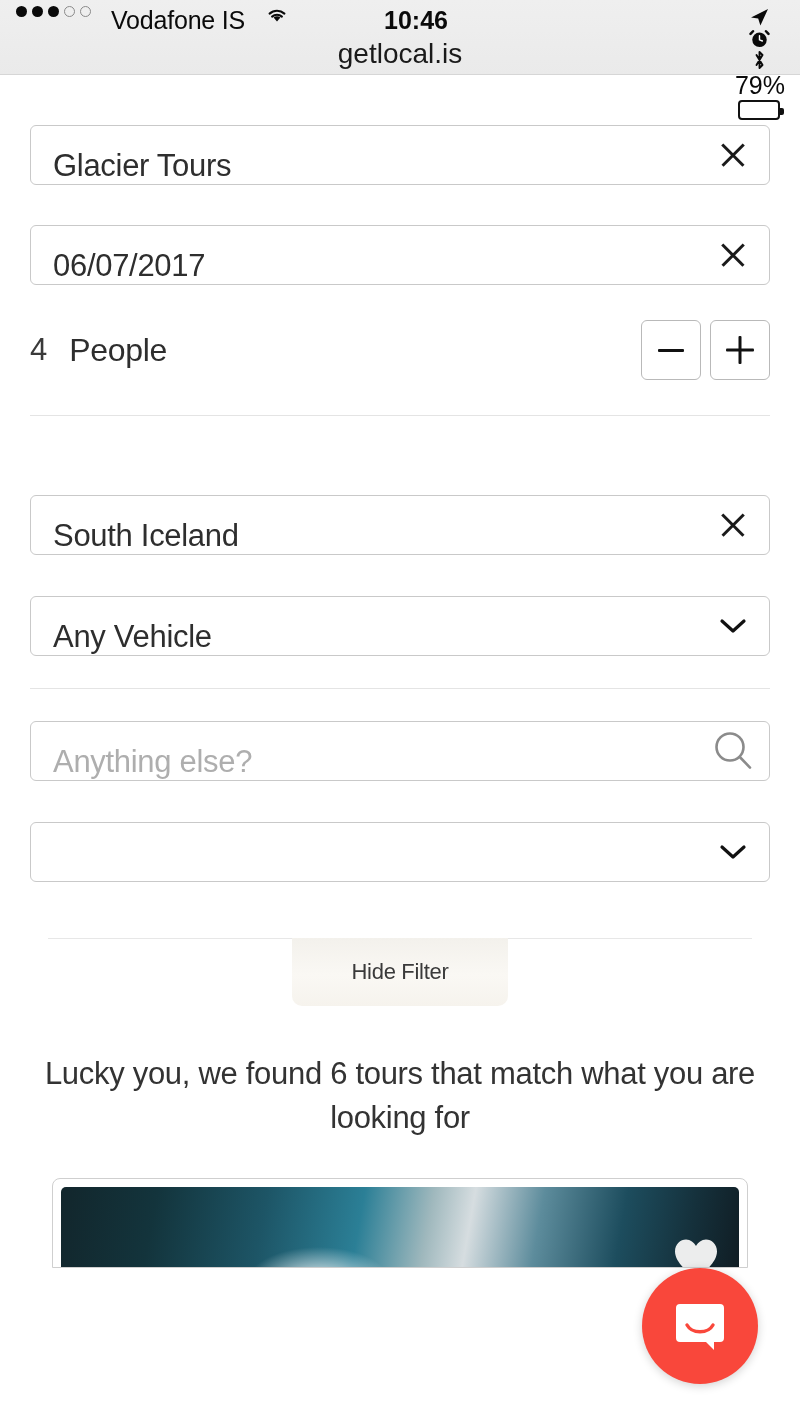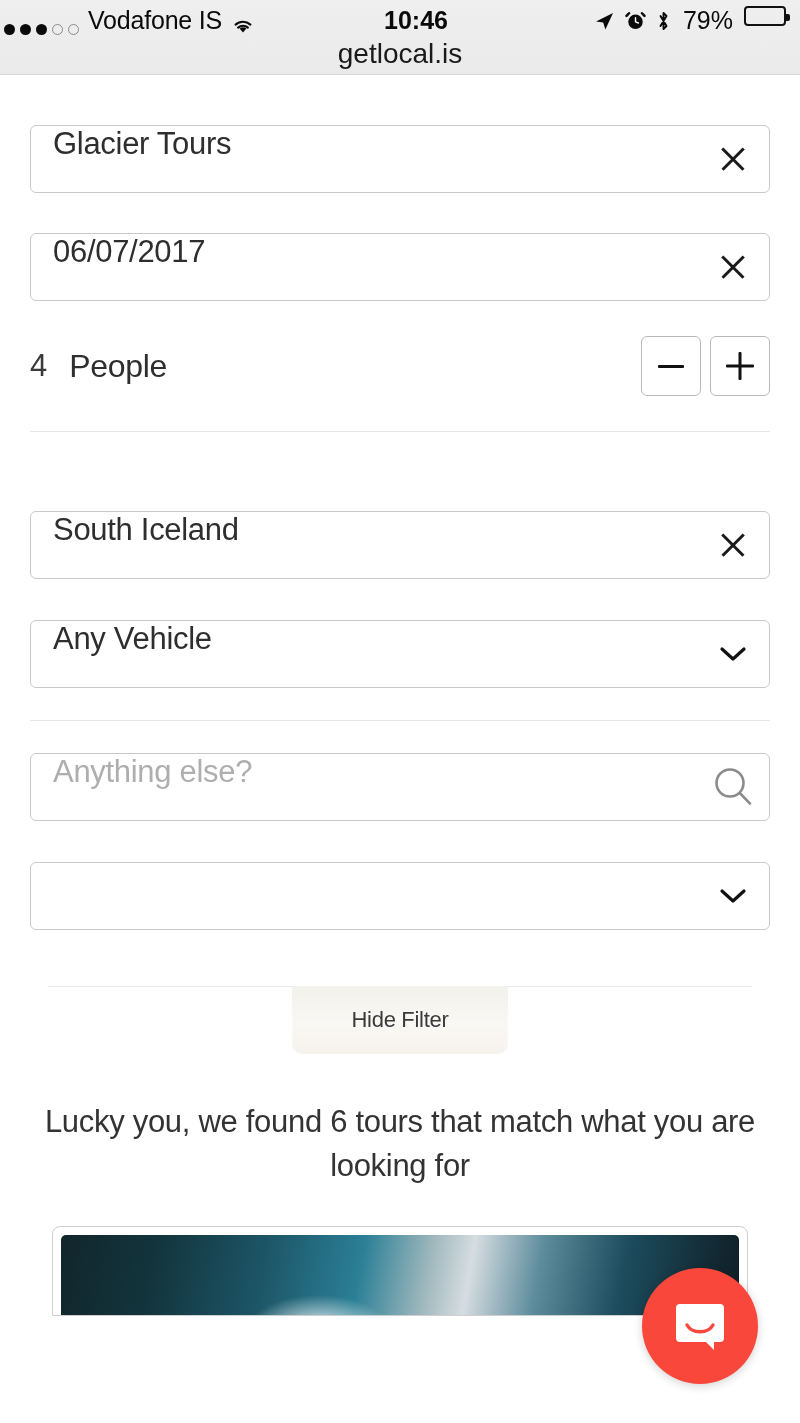--- a/index.html
+++ b/index.html
@@ -17,41 +17,41 @@
 
   
   .statusbar {
     position: absolute; top: 0; left: 0;
     width: 800px; height: 75px;
     background: linear-gradient(to bottom, #efefef 0%, #eaeaea 100%);
     border-bottom: 1px solid #d6d6d6;
   }
   .sb-row1 { position: relative; height: 42px; }
   .sb-left {
-    position: absolute; left: 4px; top: 6px;
-    display: flex; align-items: flex-end; gap: 9px;
+    position: absolute; left: 16px; top: 6px;
+    display: flex; align-items: flex-start; gap: 20px;
     font-size: 25px; color: #0a0a0a; letter-spacing: -0.2px;
   }
   .dots { display: flex; align-items: center; gap: 5px; }
   .dot { width: 11px; height: 11px; border-radius: 50%; background: #0a0a0a; }
   .dot.hollow { background: transparent; border: 1.6px solid #8a8a8a; }
   .carrier { font-size: 25px; color: #0a0a0a; }
   .wifi { position: relative; width: 24px; height: 18px; }
   .wifi svg { display:block; }
 
   .sb-time {
     position: absolute; left: 0; right: 12px; top: 6px;
     text-align: center; font-size: 25px; font-weight: bold; color: #0a0a0a;
     letter-spacing: 0px;
     padding-left: 44px;
   }
   .sb-right {
     position: absolute; right: 14px; top: 6px;
-    display: flex; gap: 10px;
-    font-size: 25px; color: #0a0a0a;
+    display: flex; align-items: center; 
+    font-size: 25px; color: #0a0a0a; flex-direction: column;
   }
   .icn { display: flex; align-items: center; }
   .battpct { font-size: 25px; margin-left: 2px; margin-right: 1px; }
   .battery {
     position: relative; width: 42px; height: 20px;
     border: 2px solid #111; border-radius: 4px; padding: 2px;
   }
   .battery::after {
     content:""; position: absolute; right: -6px; top: 6px;
     width: 4px; height: 7px; background: #111; border-radius: 0 2px 2px 0;
@@ -62,25 +62,25 @@
     position: absolute; left: 0; right: 0; top: 38px;
     text-align: center; font-size: 28px; color: #1a1a1a;
   }
 
   
   .content { position: absolute; top: 75px; left: 0; width: 800px; }
 
   .field {
     position: relative;
     margin: 0 30px;
-    height: 68px;
+    height: 60px;
     border: 1px solid #c9c9c9;
     border-radius: 6px;
     background: #fff;
-    display: flex; align-items: flex-start;
+    display: flex; align-items: flex-end;
   }
   .field .val {
     font-size: 31px; color: #2e2e2e; padding-left: 22px;
     letter-spacing: -0.3px; white-space: nowrap;
   }
   .field .val.placeholder { color: #aeaeae; }
 
   .field-action {
     position: absolute; right: 0; top: 0; height: 100%; width: 72px;
     display: flex; align-items: center; justify-content: center;

